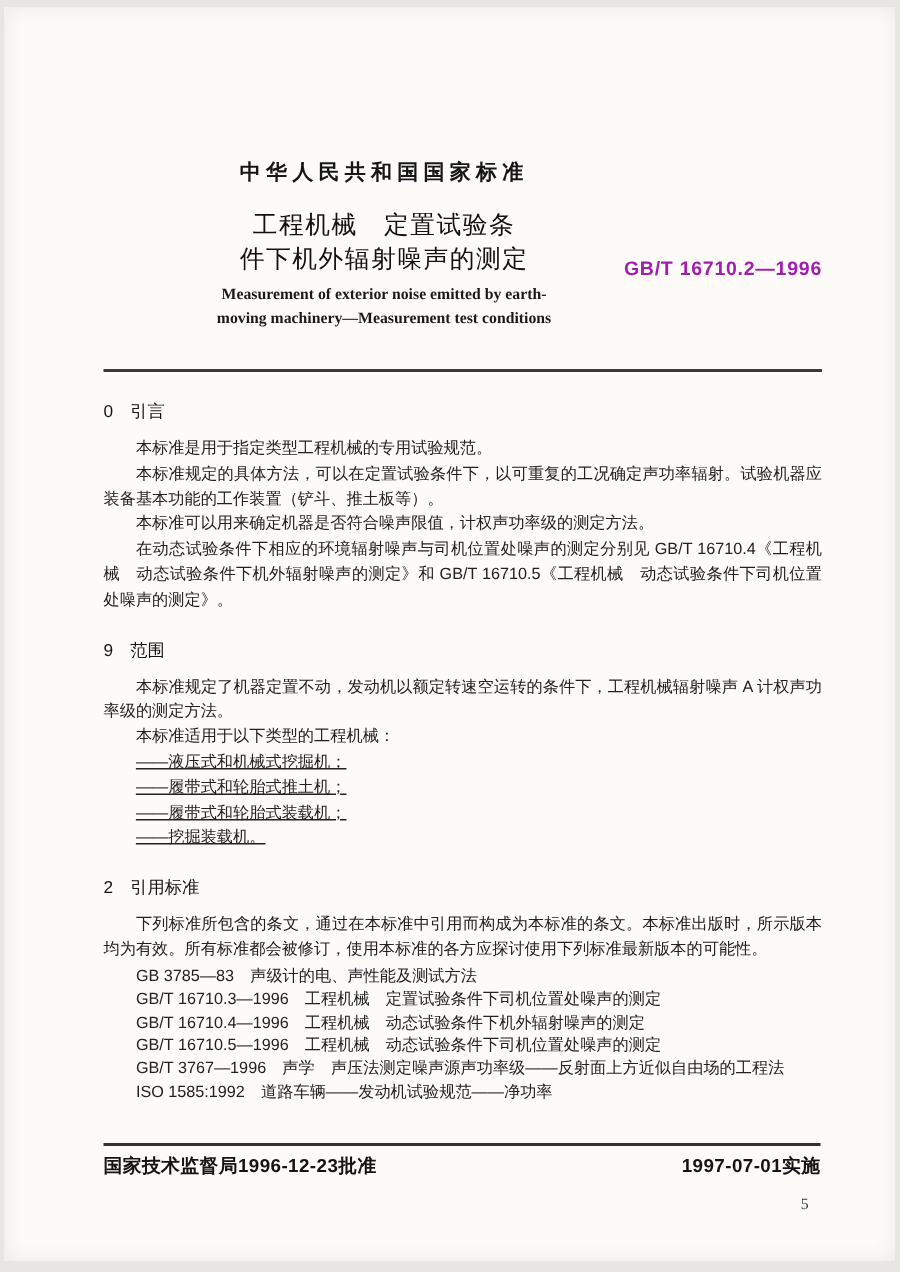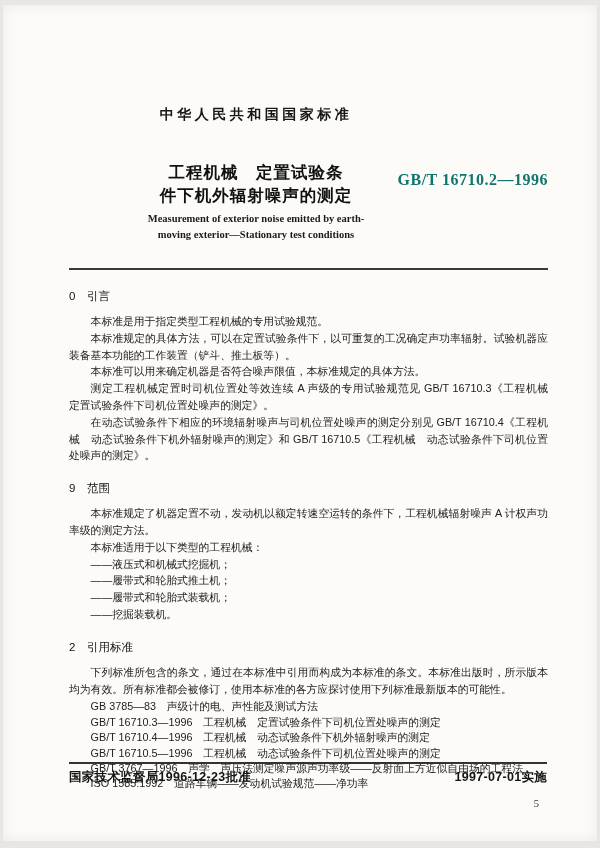--- a/index.html
+++ b/index.html
@@ -26,44 +26,44 @@
     text-align: center;
     padding-top: 101px;
   }
   .std-label {
     font-size: 14px;
     font-weight: bold;
     letter-spacing: 3.5px;
     color: #161616;
   }
   .title-zh {
-    margin-top: 37px;
+    margin-top: 15px;
     font-size: 16.5px;
-    font-weight: bold;
+    font-weight: normal;
     line-height: 23px;
     letter-spacing: 1px;
     color: #111;
   }
   .title-en {
     margin-top: 4px;
     font-family: "Liberation Serif", "DejaVu Serif", serif;
     font-size: 10.5px;
     font-weight: bold;
     line-height: 16px;
     color: #1a1a1a;
   }
   .std-number {
     position: absolute;
     right: 0;
     top: 166px;
-    font-family: Liberation Serif, serif;
-    font-size: 16px;
+    font-family: Liberation Sans, sans-serif;
+    font-size: 13px;
     font-weight: bold;
     letter-spacing: 0.5px;
-    color: #0f766e;
+    color: #a21caf;
     white-space: nowrap;
   }
   .rule-top {
     margin-top: 25px;
     border-top: 2px solid #3a3a3a;
   }
 
   
   .doc-body { font-size: 10.8px; color: #222; }
   .section-heading {
@@ -74,21 +74,21 @@
     margin-bottom: 9px;
   }
   .section-heading.first { margin-top: 19px; }
   .doc-body p {
     text-indent: 2em;
     line-height: 16.8px;
     text-align: justify;
     color: #212121;
   }
   .dash-list { margin-left: 2em; }
-  .dash-list .dash-item { line-height: 16.8px; }
+  .dash-list .dash-item { line-height: 16.8px; text-decoration: underline; }
   .ref-list { margin-left: 2em; margin-top: 2px; }
   .ref-list .ref-item { line-height: 15.4px; white-space: nowrap; }
 
   
   .footer {
     position: absolute;
     left: 66px;
     right: 50px;
     top: 757px;
   }
@@ -118,36 +118,35 @@
 
   <div class="header">
     <div class="header-titles">
       <div class="std-label">中华人民共和国国家标准</div>
       <div class="title-zh">
         <div>工程机械　定置试验条</div>
         <div>件下机外辐射噪声的测定</div>
       </div>
       <div class="title-en">
         <div>Measurement of exterior noise emitted by earth-</div>
-        <div>moving exterior—Stationary test conditions</div>
+        <div>moving machinery—Measurement test conditions</div>
       </div>
     </div>
     <div class="std-number">GB/T 16710.2—1996</div>
   </div>
 
   <div class="rule-top"></div>
 
   <div class="doc-body">
 
     <div>
       <div class="section-heading first">0　引言</div>
       <p>本标准是用于指定类型工程机械的专用试验规范。</p>
       <p>本标准规定的具体方法，可以在定置试验条件下，以可重复的工况确定声功率辐射。试验机器应装备基本功能的工作装置（铲斗、推土板等）。</p>
-      <p>本标准可以用来确定机器是否符合噪声限值，本标准规定的具体方法。</p>
-      <p>测定工程机械定置时司机位置处等效连续 A 声级的专用试验规范见 GB/T 16710.3《工程机械　定置试验条件下司机位置处噪声的测定》。</p>
+      <p>本标准可以用来确定机器是否符合噪声限值，计权声功率级的测定方法。</p>
       <p>在动态试验条件下相应的环境辐射噪声与司机位置处噪声的测定分别见 GB/T 16710.4《工程机械　动态试验条件下机外辐射噪声的测定》和 GB/T 16710.5《工程机械　动态试验条件下司机位置处噪声的测定》。</p>
     </div>
 
     <div>
       <div class="section-heading">9　范围</div>
       <p>本标准规定了机器定置不动，发动机以额定转速空运转的条件下，工程机械辐射噪声 A 计权声功率级的测定方法。</p>
       <p>本标准适用于以下类型的工程机械：</p>
       <div class="dash-list">
         <div class="dash-item">——液压式和机械式挖掘机；</div>
         <div class="dash-item">——履带式和轮胎式推土机；</div>

